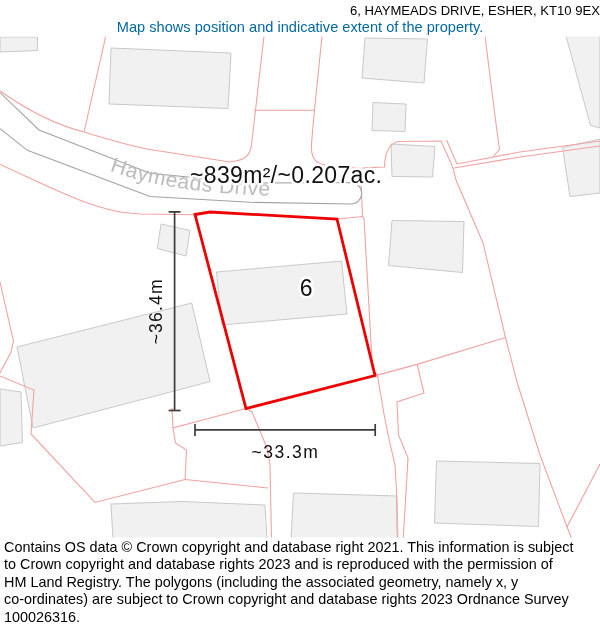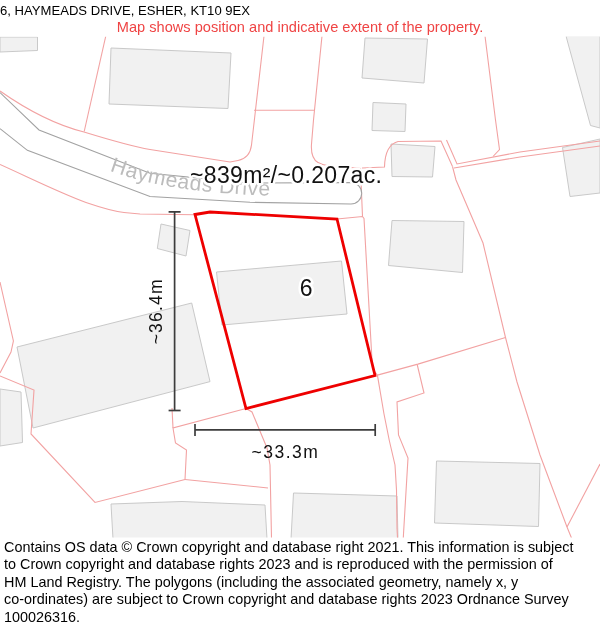--- a/index.html
+++ b/index.html
@@ -1,18 +1,18 @@
 <!DOCTYPE html>
 <html><head>
 <meta charset="utf-8">
 <style>
   html,body{margin:0;padding:0;background:#fff;width:600px;height:625px;overflow:hidden;}
   body{font-family:"Liberation Sans", sans-serif;}
-  .t1{position:absolute;top:1.6px;left:0;width:600px;text-align:left;font-size:13.1px;line-height:17px;color:#000;}
-  .t2{position:absolute;top:19.2px;left:0;width:600px;text-align:center;font-size:14.6px;line-height:17px;color:#ef4444;}
+  .t1{position:absolute;top:1.6px;left:0;width:600px;text-align:right;font-size:13.1px;line-height:17px;color:#000;}
+  .t2{position:absolute;top:19.2px;left:0;width:600px;text-align:center;font-size:14.6px;line-height:17px;color:#0369a1;}
   .footer{position:absolute;top:538.8px;left:4px;width:640px;font-size:14.4px;line-height:17.5px;color:#000;}
   svg{position:absolute;top:0;left:0;}
 </style>
 </head>
 <body>
 <svg width="600" height="625" viewBox="0 0 600 625">
   <defs>
     <clipPath id="mapclip">
         <rect x="0" y="36.8" width="600" height="500.7"></rect>
       </clipPath>

